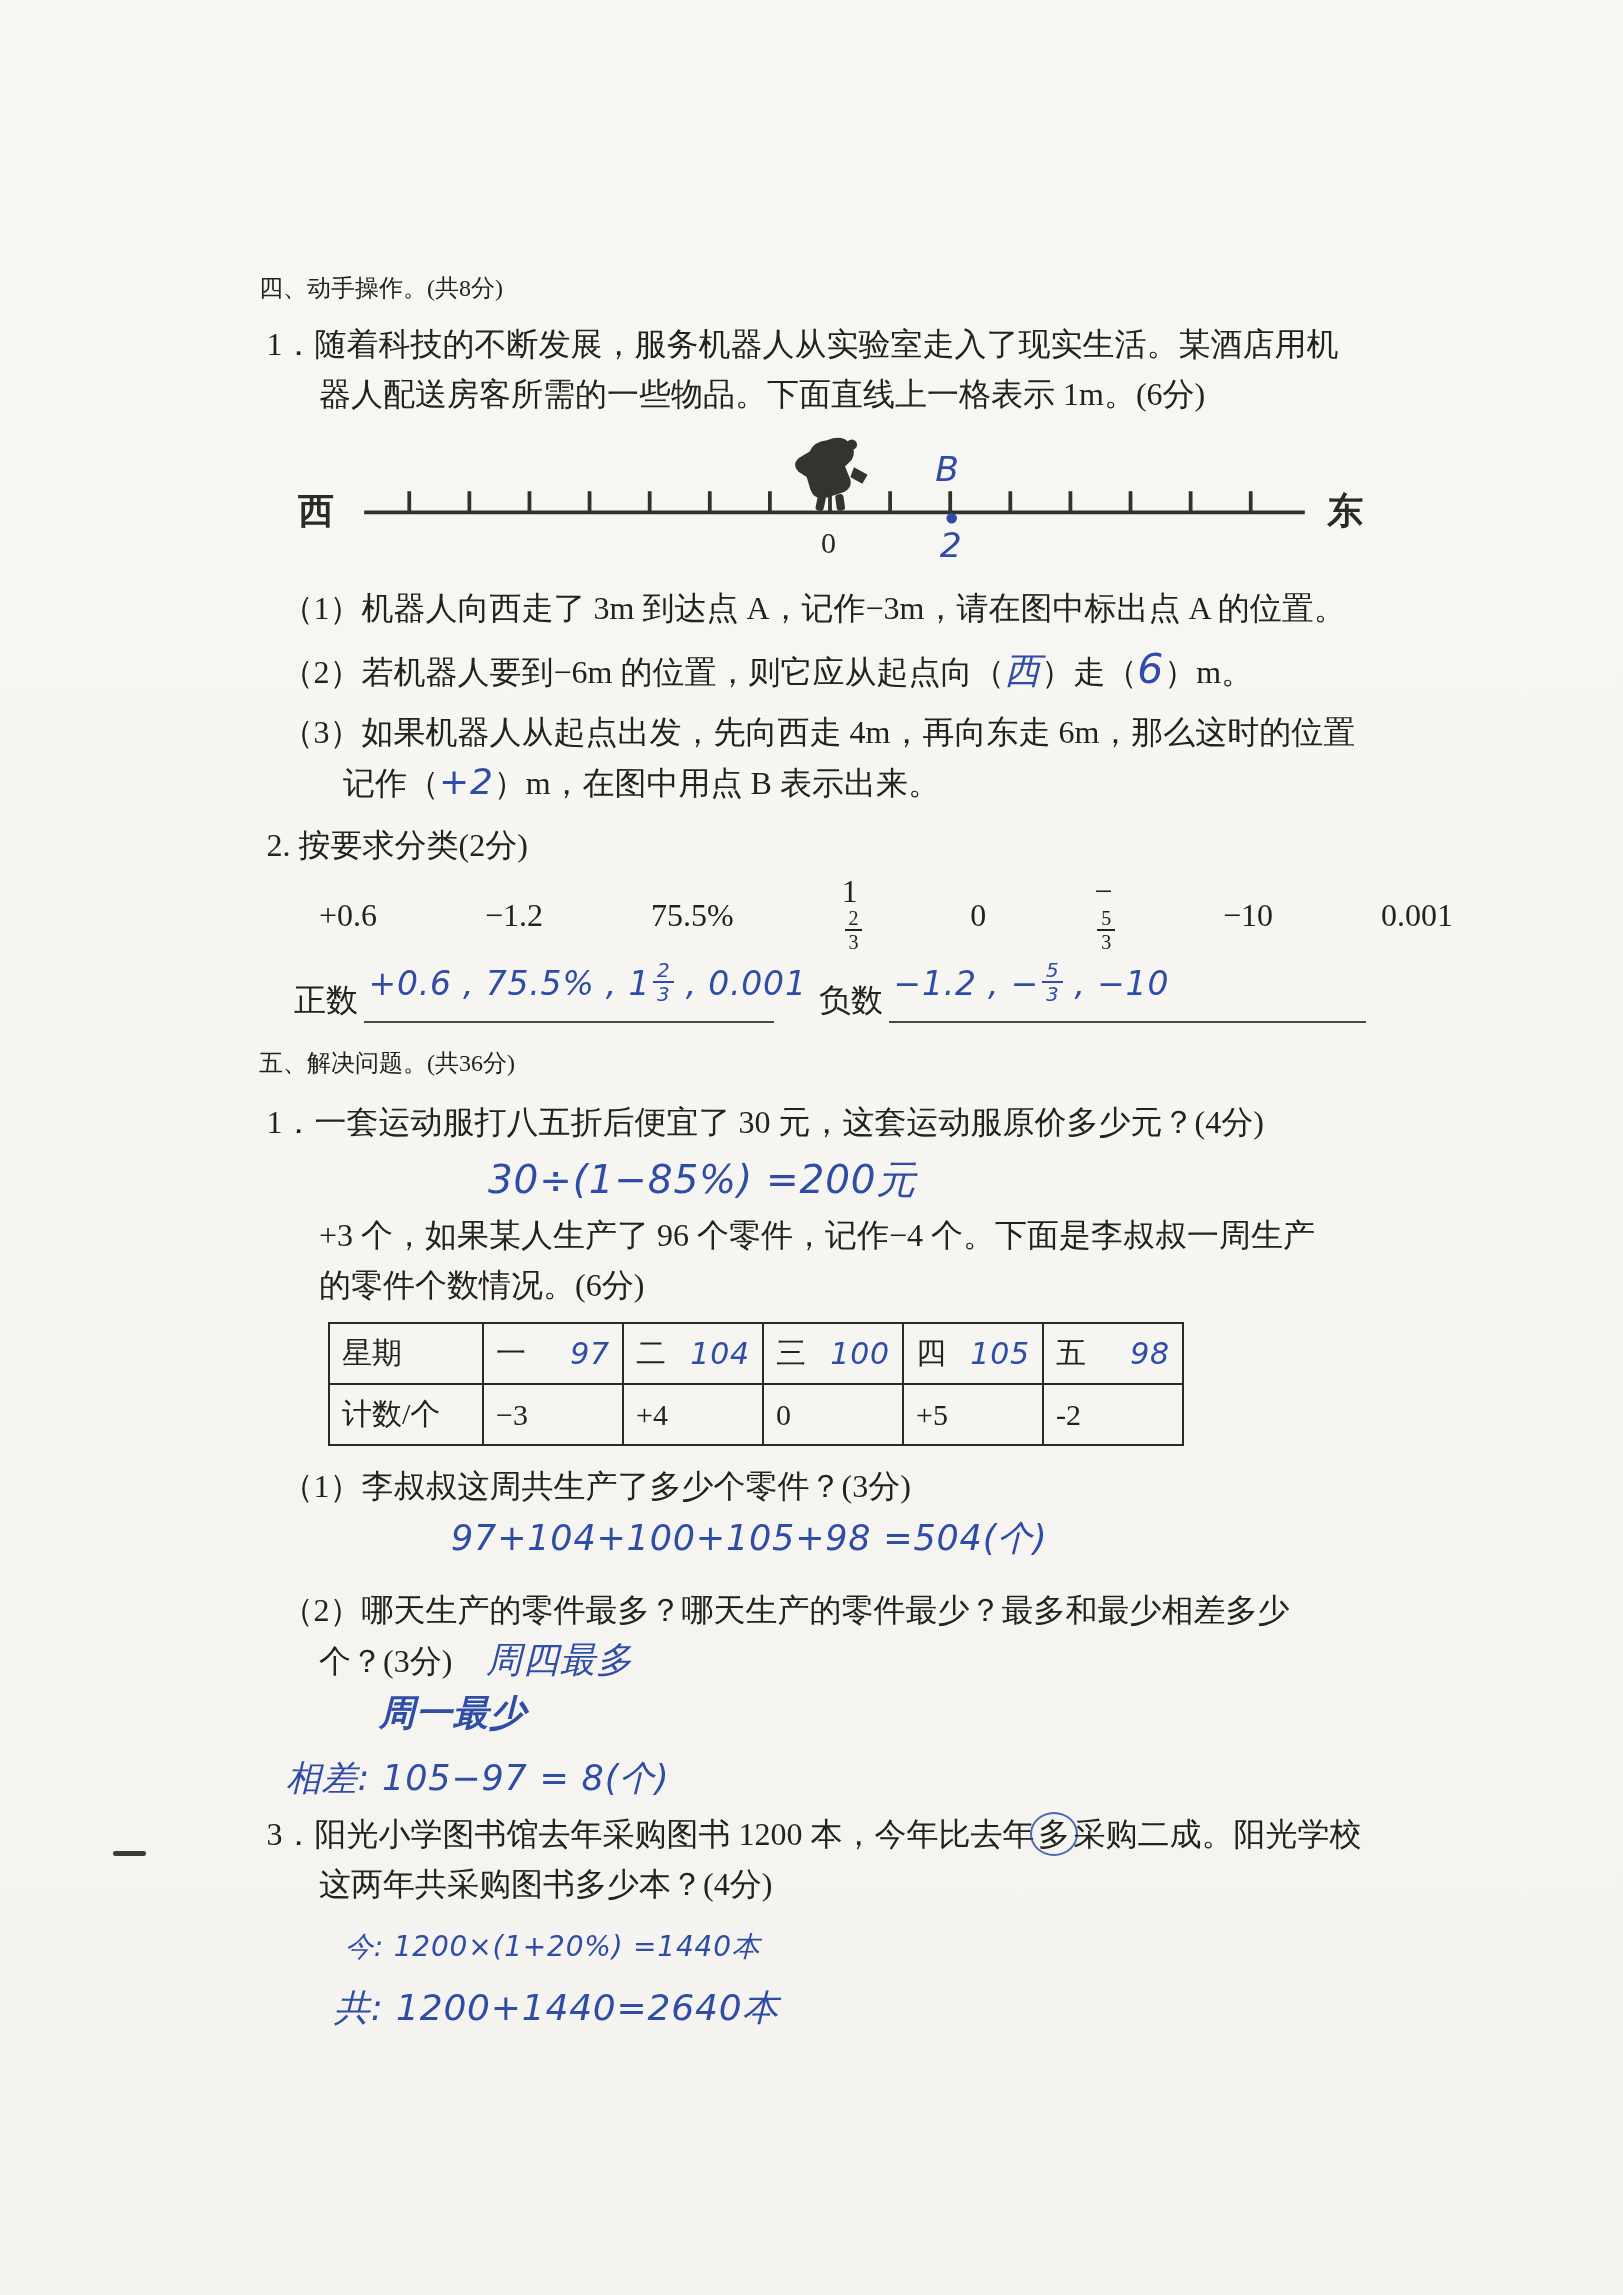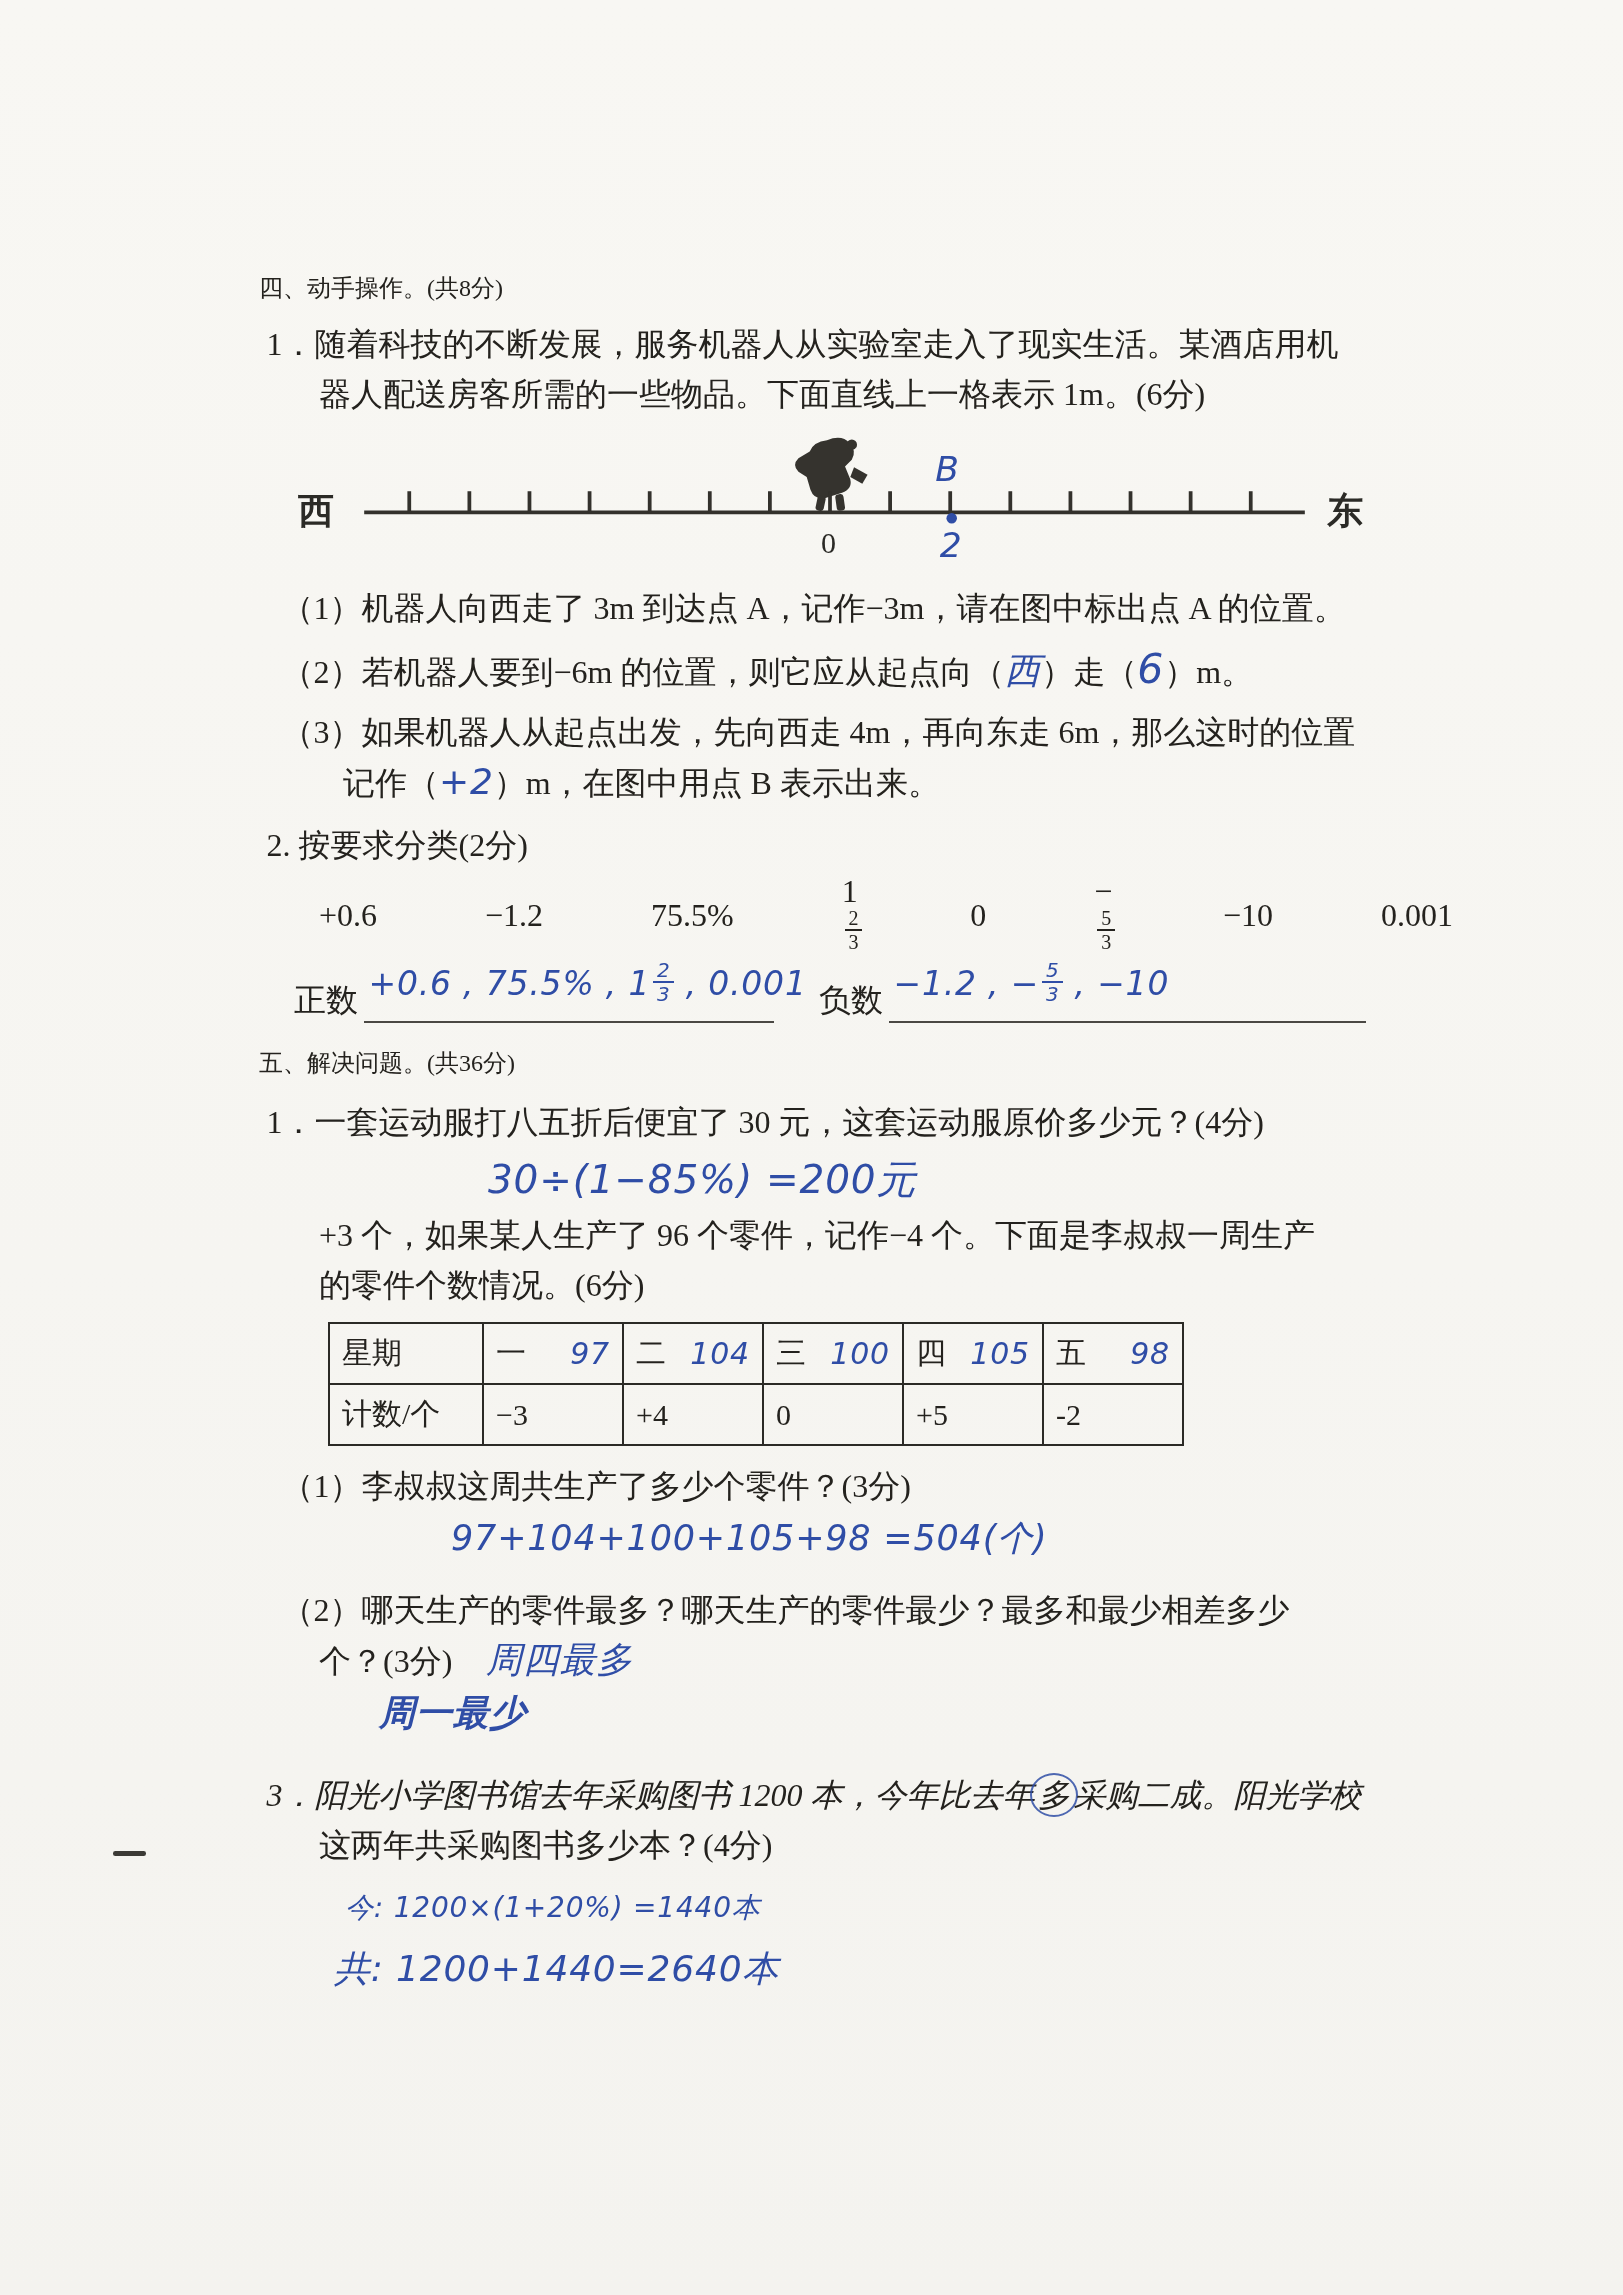--- a/index.html
+++ b/index.html
@@ -244,22 +244,23 @@
 
     <div class="line print indent-sub" style="margin-top:15px;">（1）李叔叔这周共生产了多少个零件？(3分)</div>
     <div class="hw" style="font-size:35px;line-height:54px;padding-left:192px;">97+104+100+105+98 =504(个)</div>
 
     <div class="line print indent-sub" style="margin-top:19.5px;">（2）哪天生产的零件最多？哪天生产的零件最少？最多和最少相差多少</div>
     <div class="line print indent2">
       <span>个？(3分)</span>
       <span class="hw" style="font-size:36px;margin-left:25.6px;font-weight:400;">周四最多</span>
     </div>
     <div class="hw" style="font-size:36px;line-height:53px;padding-left:120px;font-weight:700;">周一最少</div>
-
-    <div class="line print indent1" style="margin-top:31px;font-style:italic;">
+    <div class="hw" style="font-size:35px;line-height:54px;padding-left:27px;margin-top:12px;">相差: 105−97 = 8(个)</div>
+
+    <div class="line print indent1" style="margin-top:4px;">
       <span>3．阳光小学图书馆去年采购图书 1200 本，今年比去年</span><span class="circled">多</span><span>采购二成。阳光学校</span>
     </div>
     <div class="line print indent2">这两年共采购图书多少本？(4分)</div>
 
     <div class="hw" style="font-size:28px;line-height:57px;padding-left:86px;margin-top:9px;">今: 1200×(1+20%) =1440本</div>
     <div class="hw" style="font-size:36px;line-height:57px;padding-left:75px;margin-top:4.5px;">共: 1200+1440=2640本</div>
 
   </div>
 
   <div class="stray-mark"></div>

